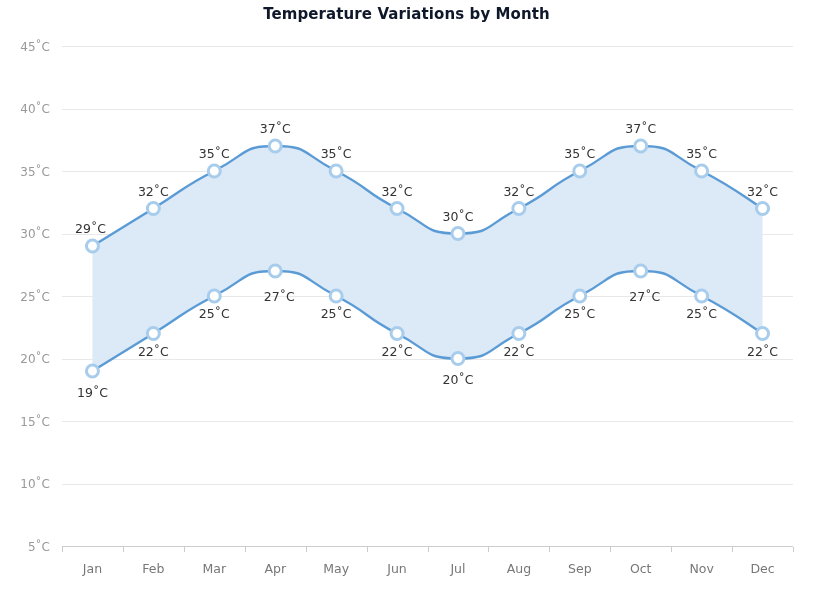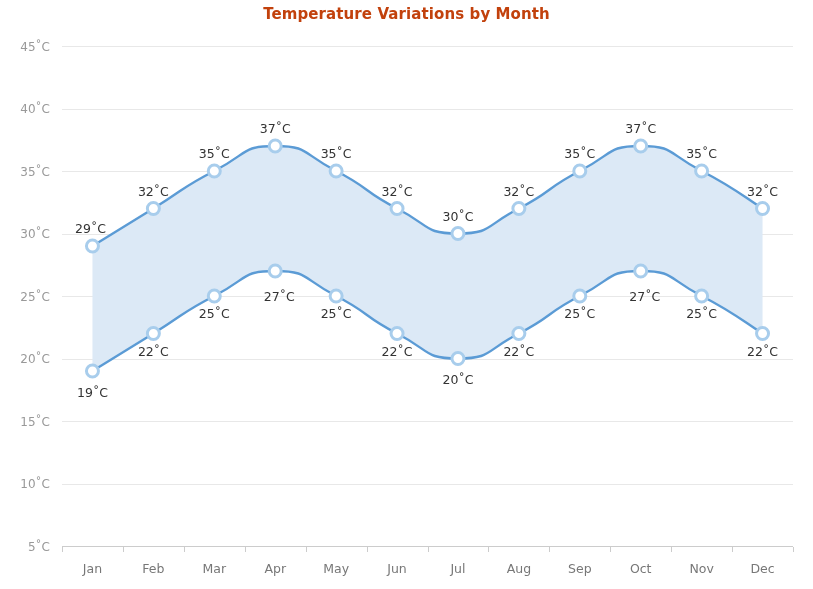--- a/index.html
+++ b/index.html
@@ -20,21 +20,21 @@
     height: 589px;
   }
   #chart-title {
     position: absolute;
     left: 0;
     top: 5px;
     width: 813px;
     text-align: center;
     font-size: 15px;
     font-weight: bold;
-    color: #c2410c;
+    color: #0f172a;
     letter-spacing: 0.1px;
   }
   #chart-svg {
     position: absolute;
     left: 0;
     top: 0;
   }
   .y-tick-label {
     font-size: 12px;
     fill: #999999;

